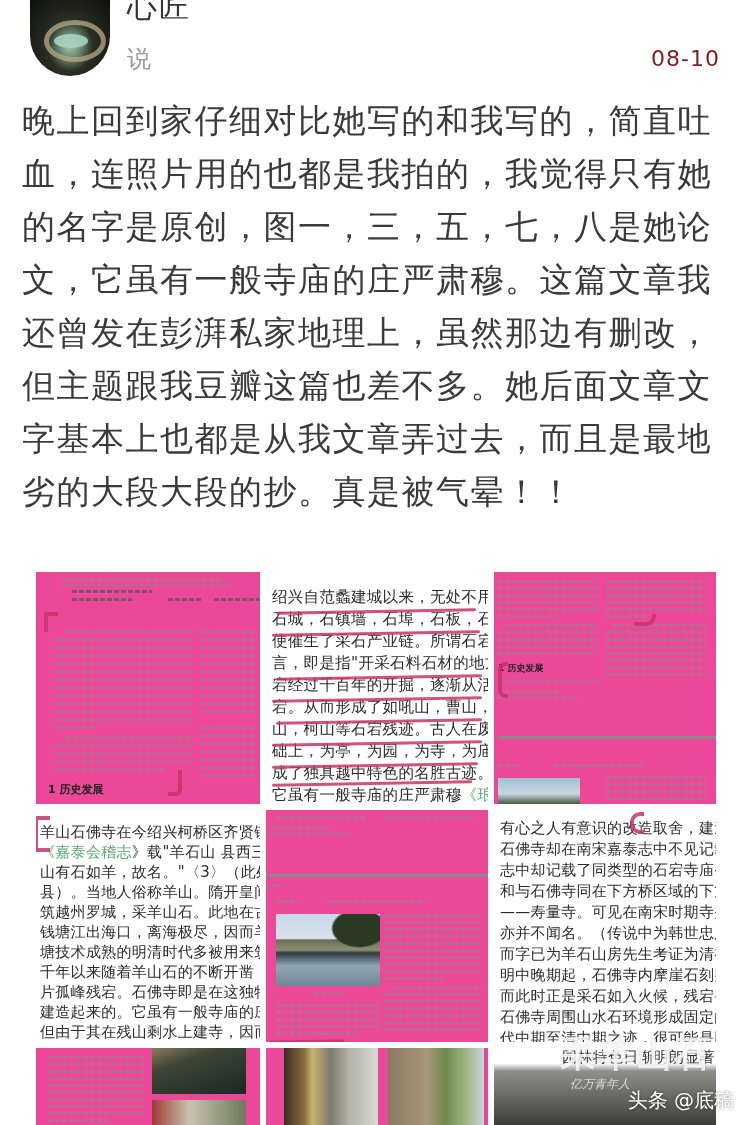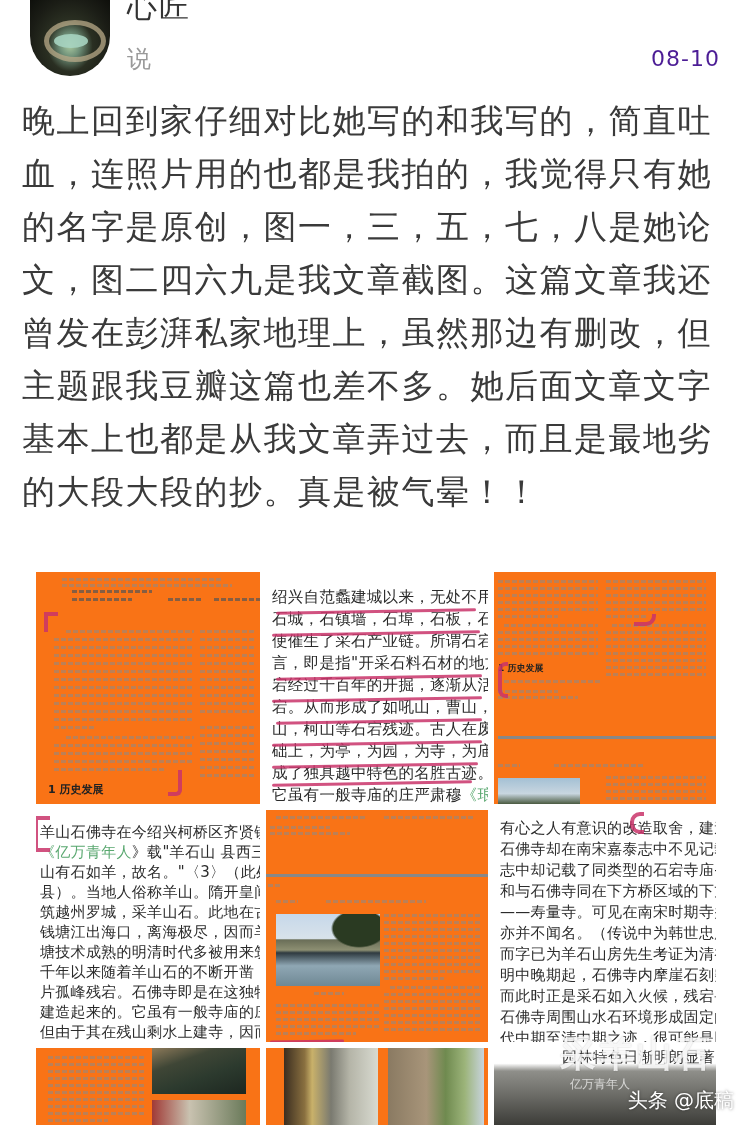--- a/index.html
+++ b/index.html
@@ -10,29 +10,29 @@
   .header { position: absolute; left: 0; top: 0; width: 750px; height: 88px; }
   .avatar { position: absolute; left: 30px; top: 0px; width: 80px; height: 76px; border-radius: 0 0 40px 40px;
     background: radial-gradient(ellipse at 50% 60%, #a9c9a0 0%, #6e8f78 18%, #2a2f22 40%, #1b1d16 70%, #0e0f0b 100%);
     overflow: hidden; }
   .avatar::before { content: ""; position: absolute; left: 14px; top: 20px; width: 52px; height: 32px; border-radius: 50%;
     border: 5px solid #b8a988; opacity: .75; }
   .avatar::after { content: ""; position: absolute; left: 24px; top: 34px; width: 34px; height: 14px; border-radius: 50%;
     background: #a6d3c0; opacity: .9; }
   .username { position: absolute; left: 127px; top: -14px; font-size: 30px; color: #333; letter-spacing: 2px; line-height: 42px; }
   .said { position: absolute; left: 127px; top: 44px; font-size: 24px; color: #999; line-height: 30px; }
-  .date { position: absolute; right: 30px; top: 44px; font-size: 22px; color: #4c1d95; line-height: 30px; letter-spacing: 1px; }
+  .date { position: absolute; right: 30px; top: 44px; font-size: 22px; color: #7f1d1d; line-height: 30px; letter-spacing: 1px; }
 
   
   .post-text { position: absolute; left: 22px; top: 94px; width: 700px; font-size: 33px; line-height: 53px;
     color: #3a3a3a; letter-spacing: 1.5px; }
 
   
   .grid { position: absolute; left: 0; top: 572px; width: 750px; height: 553px; }
-  .cell { position: absolute; background: #f97316; overflow: hidden; }
+  .cell { position: absolute; background: #ec4899; overflow: hidden; }
   .c1 { left: 36px; top: 0; width: 224px; height: 232px; }
   .c2 { left: 266px; top: 0; width: 222px; height: 232px; background:#fff; }
   .c3 { left: 494px; top: 0; width: 222px; height: 232px; }
   .c4 { left: 36px; top: 238px; width: 224px; height: 232px; background:#fff; }
   .c5 { left: 266px; top: 238px; width: 222px; height: 232px; }
   .c6 { left: 494px; top: 238px; width: 222px; height: 232px; background:#fff; }
   .c7 { left: 36px; top: 476px; width: 224px; height: 77px; }
   .c8 { left: 266px; top: 476px; width: 222px; height: 77px; }
   .c9 { left: 494px; top: 476px; width: 222px; height: 77px; }
 
@@ -44,34 +44,34 @@
   .scan-text .green { color: #5aa870; }
   .uline { position: absolute; height: 3px; background: #c9346a; border-radius: 3px; opacity: .85; transform: rotate(-1deg); }
   .mark { position: absolute; border: 4px solid #c9346a; opacity: .85; }
 
   .sec-title { position: absolute; font-size: 11px; font-weight: bold; color: #222; }
 
   .photo { position: absolute; overflow: hidden; }
   .divider { position: absolute; height: 3px; background: #888; }
   .wm-text { position: absolute; left: 560px; top: 1030px; font-size: 36px; color: rgba(255,255,255,.82); font-weight: bold;
     font-family: "DejaVu Serif", "Liberation Serif", serif; text-shadow: 0 0 2px rgba(0,0,0,.2); letter-spacing: 2px; }
-  .wm-sub { position: absolute; left: 570px; top: 1076px; font-size: 12px; color: rgba(255,255,255,.7); }
+  .wm-sub { position: absolute; left: 570px; top: 1076px; font-size: 12px; color: rgba(255,255,255,.7); font-style: italic; }
   .source { position: absolute; right: 16px; top: 1087px; font-size: 20px; color: #fff; text-shadow: 0 0 3px rgba(0,0,0,.5); }
 </style>
 </head>
 <body>
 
 <div class="header">
   <div class="avatar"></div>
   <div class="username">心匠</div>
   <div class="said">说</div>
   <div class="date">08-10</div>
 </div>
 
-<div class="post-text">晚上回到家仔细对比她写的和我写的，简直吐血，连照片用的也都是我拍的，我觉得只有她的名字是原创，图一，三，五，七，八是她论文，图二四六九是我文章截图。这篇文章我还曾发在彭湃私家地理上，虽然那边有删改，但主题跟我豆瓣这篇也差不多。她后面文章文字基本上也都是从我文章弄过去，而且是最地劣的大段大段的抄。真是被气晕！！</div>
+<div class="post-text">晚上回到家仔细对比她写的和我写的，简直吐血，连照片用的也都是我拍的，我觉得只有她的名字是原创，图一，三，五，七，八是她论文，它虽有一般寺庙的庄严肃穆。这篇文章我还曾发在彭湃私家地理上，虽然那边有删改，但主题跟我豆瓣这篇也差不多。她后面文章文字基本上也都是从我文章弄过去，而且是最地劣的大段大段的抄。真是被气晕！！</div>
 
 <div class="grid">
 
   <div class="cell c1">
     <div class="tiny" style="left:26px;top:6px;width:160px"></div>
     <div class="tiny" style="left:26px;top:12px;width:170px"></div>
     <div class="tinydark" style="left:36px;top:18px;width:80px"></div>
     <div class="tinydark" style="left:36px;top:26px;width:60px"></div>
     <div class="tinydark" style="left:132px;top:26px;width:34px"></div>
     <div class="tinydark" style="left:178px;top:26px;width:46px"></div>
@@ -182,21 +182,21 @@
     <div class="photo" style="left:4px;top:206px;width:82px;height:26px;background:linear-gradient(180deg,#a4c0d4 0%,#c8d6e0 60%,#4a5a40 100%)"></div>
     <div class="tiny" style="left:112px;top:204px;width:100px"></div>
     <div class="tiny" style="left:112px;top:211px;width:100px"></div>
     <div class="tiny" style="left:112px;top:218px;width:100px"></div>
     <div class="tiny" style="left:112px;top:225px;width:100px"></div>
   </div>
 
   <div class="cell c4">
     <div class="scan-text" style="left:4px;top:12px;font-size:15px;line-height:20px">
       <div>羊山石佛寺在今绍兴柯桥区齐贤镇山头村。</div>
-      <div><span class="green">《亿万青年人</span><span>》载"羊石山 县西三十六里。</span></div>
+      <div><span class="green">《嘉泰会稽志</span><span>》载"羊石山 县西三十六里。</span></div>
       <div>山有石如羊，故名。"〈3〉（此处指山阴</div>
       <div>县）。当地人俗称羊山。隋开皇间越国公杨素</div>
       <div>筑越州罗城，采羊山石。此地在古代又北负</div>
       <div>钱塘江出海口，离海极尽，因而羊山石在石</div>
       <div>塘技术成熟的明清时代多被用来筑造海塘。</div>
       <div>千年以来随着羊山石的不断开凿，形成了一</div>
       <div>片孤峰残宕。石佛寺即是在这独特的环境上</div>
       <div>建造起来的。它虽有一般寺庙的庄严肃穆，</div>
       <div>但由于其在残山剩水上建寺，因而寺庙的园</div>
     </div>

